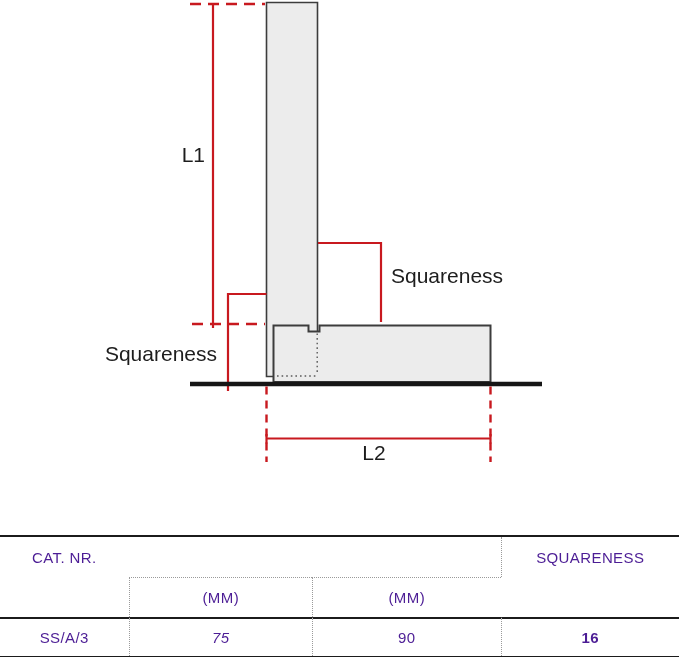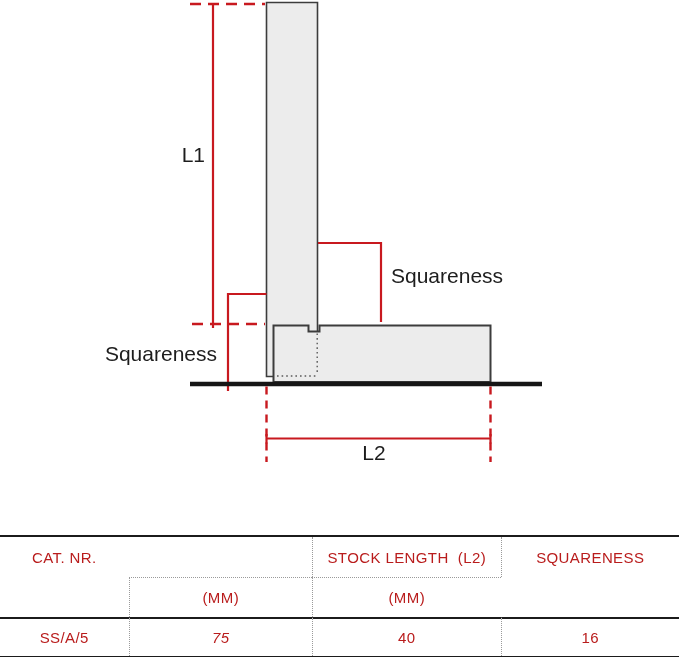--- a/index.html
+++ b/index.html
@@ -33,21 +33,21 @@
     left: 0;
     top: 535px;
     width: 679px;
     border-top: 2px solid var(--table-line);
     border-bottom: 1.5px solid var(--table-line);
     display: grid;
     grid-template-columns: 128.5px 183.5px 188.5px 1fr;
     grid-template-rows: 40px 40px 39px;
     font-size: 15px;
     letter-spacing: 0.4px;
-    color: #b91c1c;
+    color: #4c1d95;
     box-sizing: border-box;
   }
   .cell {
     display: flex;
     align-items: center;
     justify-content: center;
     white-space: pre;
     box-sizing: border-box;
   }
   .vsep { border-left: 1.5px dotted var(--table-dotted); }
@@ -85,26 +85,25 @@
 
     <text class="dlabel" x="205" y="162" text-anchor="end">L1</text>
     <text class="dlabel" x="217" y="361" text-anchor="end">Squareness</text>
     <text class="dlabel" x="391" y="283" text-anchor="start">Squareness</text>
     <text class="dlabel" x="374" y="460" text-anchor="middle">L2</text>
   </svg>
 
   <div class="spec-table">
 
     <div class="cell" style="grid-column:1; grid-row:1;">CAT. NR.</div>
-    <div class="cell vsep" style="grid-column:3; grid-row:1;">STOCK LENGTH  (L2)</div>
     <div class="cell vsep" style="grid-column:4; grid-row:1;">SQUARENESS</div>
 
     <div class="cell" style="grid-column:1; grid-row:2;"></div>
     <div class="cell vsep hdot" style="grid-column:2; grid-row:2;">(MM)</div>
     <div class="cell vsep hdot" style="grid-column:3; grid-row:2;">(MM)</div>
 
-    <div class="cell hsolid" style="grid-column:1; grid-row:3;">SS/A/5</div>
+    <div class="cell hsolid" style="grid-column:1; grid-row:3;">SS/A/3</div>
     <div class="cell vsep hsolid" style="grid-column:2; grid-row:3;font-style:italic;">75</div>
-    <div class="cell vsep hsolid" style="grid-column:3; grid-row:3;">40</div>
-    <div class="cell vsep hsolid" style="grid-column:4; grid-row:3;">16</div>
+    <div class="cell vsep hsolid" style="grid-column:3; grid-row:3;">90</div>
+    <div class="cell vsep hsolid" style="grid-column:4; grid-row:3;font-weight:bold;">16</div>
   </div>
 
 </div>
 
 </body></html>

